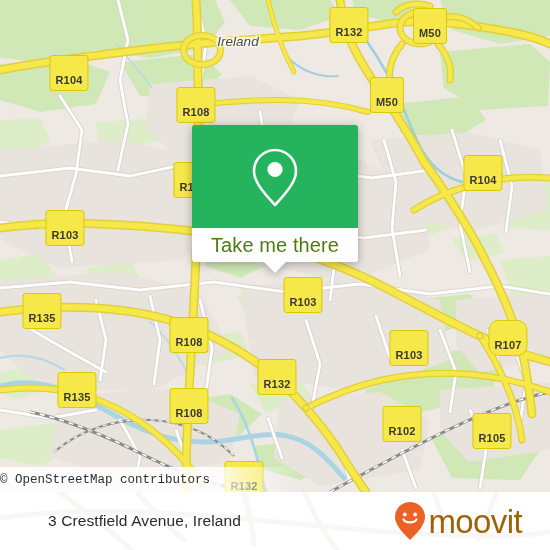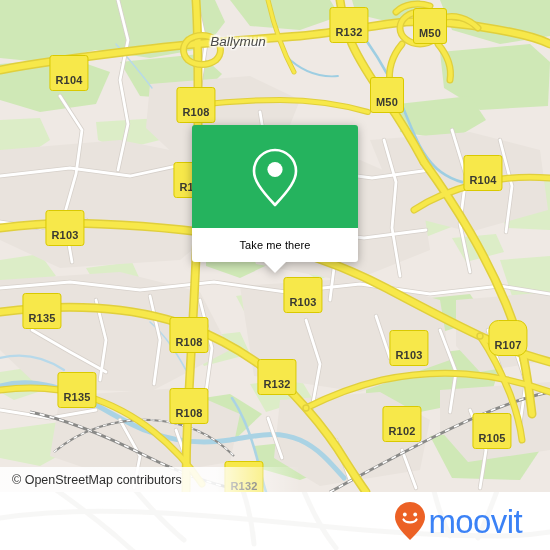--- a/index.html
+++ b/index.html
@@ -86,22 +86,22 @@
   #popup-footer {
     background: #ffffff;
     border-radius: 0 0 3px 3px;
     height: 34px;
     display: flex;
     align-items: center;
     justify-content: center;
     position: relative;
   }
   #popup-footer-label {
-    font-size: 11px;
-    color: #000000;
+    font-size: 20px;
+    color: #4d7c0f;
     font-family: "Liberation Sans", sans-serif;
     letter-spacing: 0.1px;
   }
   #popup-tail {
     position: absolute;
     left: 50%;
     bottom: -11px;
     margin-left: -11px;
     width: 0; height: 0;
     border-left: 11px solid transparent;
@@ -118,24 +118,23 @@
     width: 100%;
     display: flex;
     align-items: center;
     background: linear-gradient(to right,
         rgba(255,255,255,0.88) 0px,
         rgba(255,255,255,0.88) 215px,
         rgba(255,255,255,0.0) 300px);
     pointer-events: none;
   }
   #attribution-text {
-    padding-left: 12px;
     font-size: 12.5px;
     color: #2e2e2e;
-    font-family: Liberation Sans, sans-serif;
+    font-family: Liberation Mono, monospace;
   }
 
   
   #footer {
     position: absolute;
     left: 0;
     top: 492px;
     width: 550px;
     height: 58px;
     background: #ffffff;
@@ -162,21 +161,21 @@
     position: absolute;
     right: 28px;
     top: 50%;
     transform: translateY(-50%);
     display: flex;
     align-items: center;
     gap: 1px;
   }
   #brand-wordmark {
     font-size: 33px;
-    color: #3b82f6;
+    color: #a16207;
     font-family: "Liberation Sans", sans-serif;
     letter-spacing: -0.6px;
     line-height: 1;
     font-weight: normal;
   }
 </style>
 </head>
 <body>
 
 <div id="screen">
@@ -383,21 +382,21 @@
         <circle cx="198" cy="228" r="3"></circle>
         <circle cx="190" cy="326" r="3"></circle>
         <circle cx="188" cy="408" r="3"></circle>
         <circle cx="306" cy="408" r="3"></circle>
         <circle cx="480" cy="336" r="3"></circle>
       </g>
 
     </svg>
 
     <div>
-      <div class="place-label" style="left:238px; top:41px;">Ballymun</div>
+      <div class="place-label" style="left:238px; top:41px;">Ireland</div>
     </div>
 
     <div>
       <div class="shield" style="left:349px; top:25px;">R132</div>
       <div class="shield" style="left:430px; top:26px;">M50</div>
       <div class="shield" style="left:69px;  top:73px;">R104</div>
       <div class="shield" style="left:387px; top:95px;">M50</div>
       <div class="shield" style="left:196px; top:105px;">R108</div>
       <div class="shield" style="left:483px; top:173px;">R104</div>
       <div class="shield" style="left:193px; top:180px;">R108</div>
@@ -441,20 +440,21 @@
         <path d="M30,0 C60,20 90,42 116,64 C134,80 146,90 156,100"></path>
         <path d="M120,0 C140,24 160,48 184,68"></path>
         <path d="M236,0 C246,24 252,48 254,72"></path>
         <path d="M300,10 C310,34 320,56 336,76"></path>
         <path d="M0,46 C40,40 90,38 140,40 C200,42 260,48 320,54 C380,60 440,64 500,64 C520,64 538,62 550,60"></path>
         <path d="M430,0 C434,22 440,44 450,64"></path>
         <path d="M504,0 C496,22 488,44 478,66"></path>
       </g>
     </svg>
 
+    <div id="footer-address">3 Crestfield Avenue, Ireland</div>
 
     <div id="brand">
       <svg width="34" height="42" viewBox="0 0 34 42">
         <path d="M17 2 C8.7 2 2 8.7 2 17 C2 24 8 31.5 17 40 C26 31.5 32 24 32 17 C32 8.7 25.3 2 17 2 Z" fill="#ec6125"></path>
         <circle cx="11.8" cy="14.5" r="1.9" fill="#ffffff"></circle>
         <circle cx="22.2" cy="14.5" r="1.9" fill="#ffffff"></circle>
         <path d="M10.5 19.5 C12.5 23.2 21.5 23.2 23.5 19.5" fill="none" stroke="#ffffff" stroke-width="2.2" stroke-linecap="round"></path>
       </svg>
       <span id="brand-wordmark">moovit</span>
     </div>

